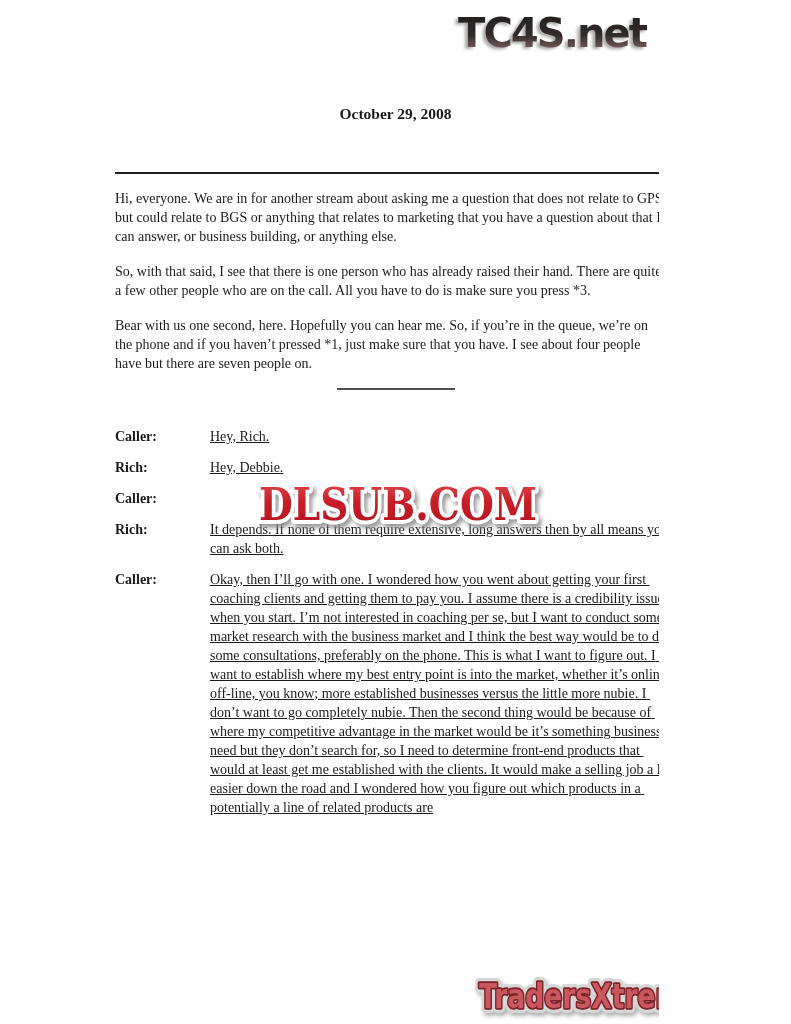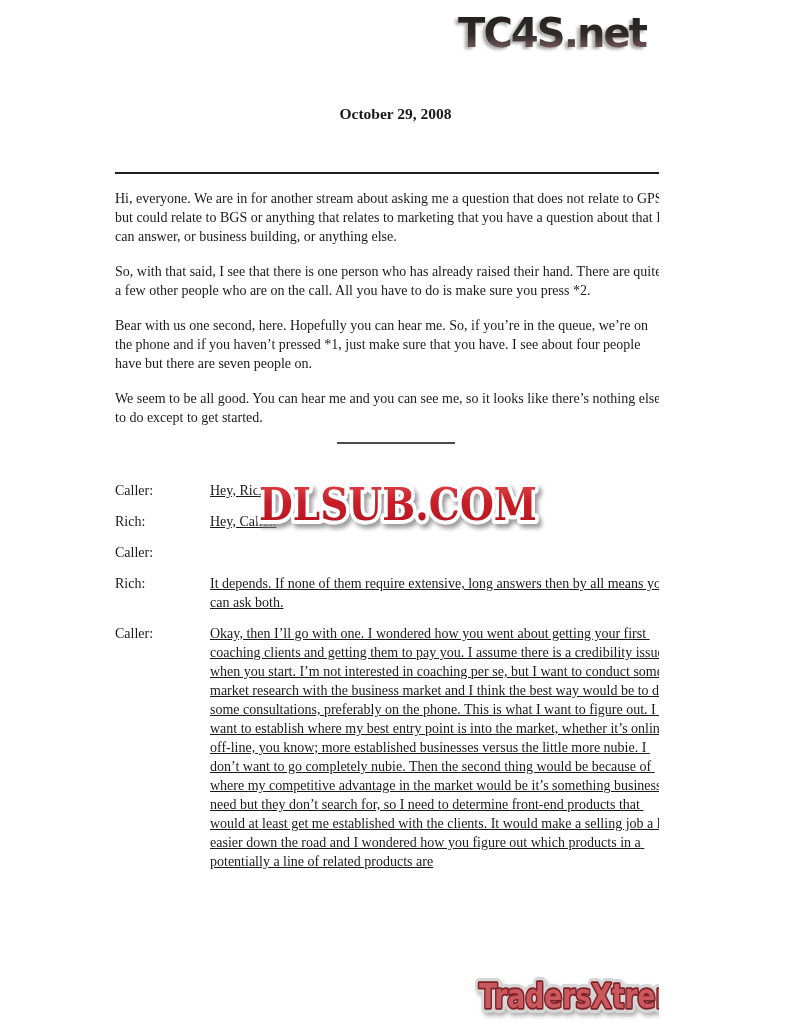--- a/index.html
+++ b/index.html
@@ -42,21 +42,21 @@
     width: 118px;
     margin: 15px auto 0 auto;
   }
   .dialogue {
     margin-top: 37px;
     font-size: 14px;
     line-height: 19px;
   }
   .turn { display: flex; margin-top: 12px; }
   .turn.first { margin-top: 0; }
-  .speaker { flex: 0 0 95px; width: 95px; font-weight: normal; }
+  .speaker { flex: 0 0 95px; width: 95px; font-weight: bold; }
   .speech { flex: 1; white-space: pre-wrap; text-decoration: underline; }
   .header-logo { position: absolute; top: 5px; right: 4px; }
   .watermark { position: absolute; left: 243px; top: 475px; pointer-events: none; }
   .footer-logo { position: absolute; left: 468px; top: 974px; }
 </style>
 </head>
 <body>
 
 <div class="page">
 
@@ -75,37 +75,36 @@
   </svg>
 
   <div class="content">
 
     <div class="doc-title">October 29, 2008</div>
 
     <hr class="top-rule">
 
     <div class="intro">
       <p class="first">Hi, everyone. We are in for another stream about asking me a question that does not relate to GPS but could relate to BGS or anything that relates to marketing that you have a question about that I can answer, or business building, or anything else.</p>
-      <p>So, with that said, I see that there is one person who has already raised their hand. There are quite a few other people who are on the call. All you have to do is make sure you press *2.</p>
+      <p>So, with that said, I see that there is one person who has already raised their hand. There are quite a few other people who are on the call. All you have to do is make sure you press *3.</p>
       <p>Bear with us one second, here. Hopefully you can hear me. So, if you’re in the queue, we’re on the phone and if you haven’t pressed *1, just make sure that you have. I see about four people have but there are seven people on.</p>
-      <p>We seem to be all good. You can hear me and you can see me, so it looks like there’s nothing else to do except to get started.</p>
     </div>
 
     <hr class="section-break">
 
     <div class="dialogue">
 
       <div class="turn first">
         <span class="speaker">Caller:</span>
         <span class="speech">Hey, Rich.</span>
       </div>
 
       <div class="turn">
         <span class="speaker">Rich:</span>
-        <span class="speech">Hey, Caller.</span>
+        <span class="speech">Hey, Debbie.</span>
       </div>
 
       <div class="turn">
         <span class="speaker">Caller:</span>
       </div>
 
       <div class="turn">
         <span class="speaker">Rich:</span>
         <span class="speech">It depends. If none of them require extensive, long answers then by all means you can ask both.</span>
       </div>

